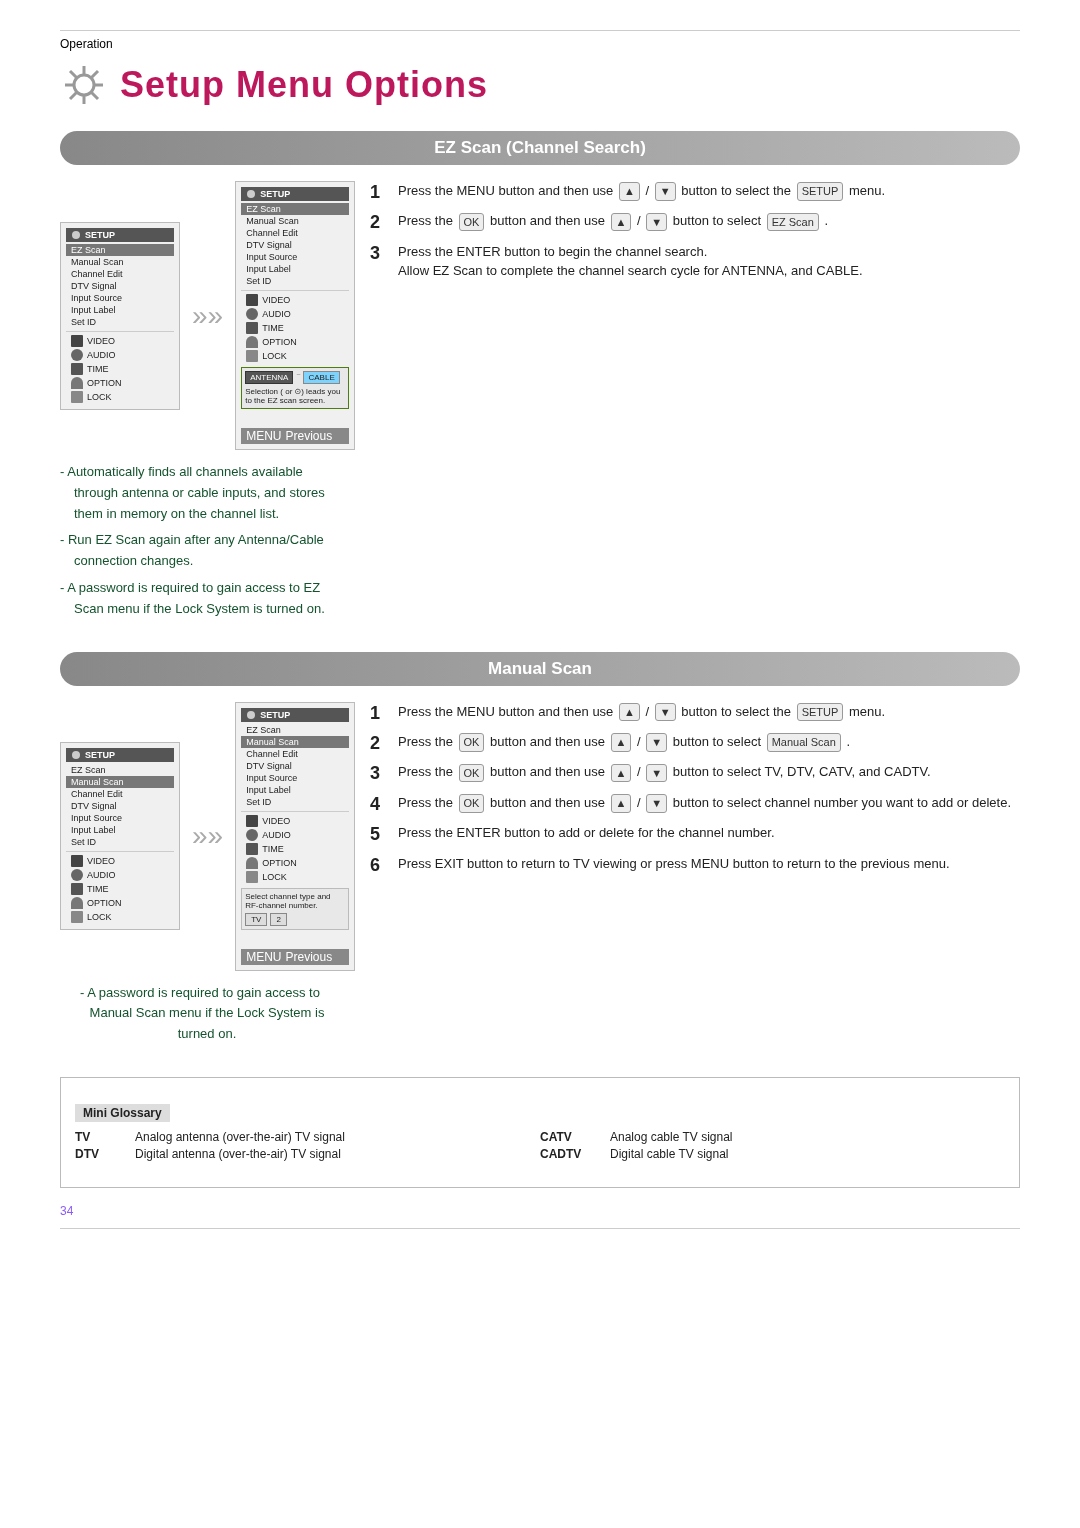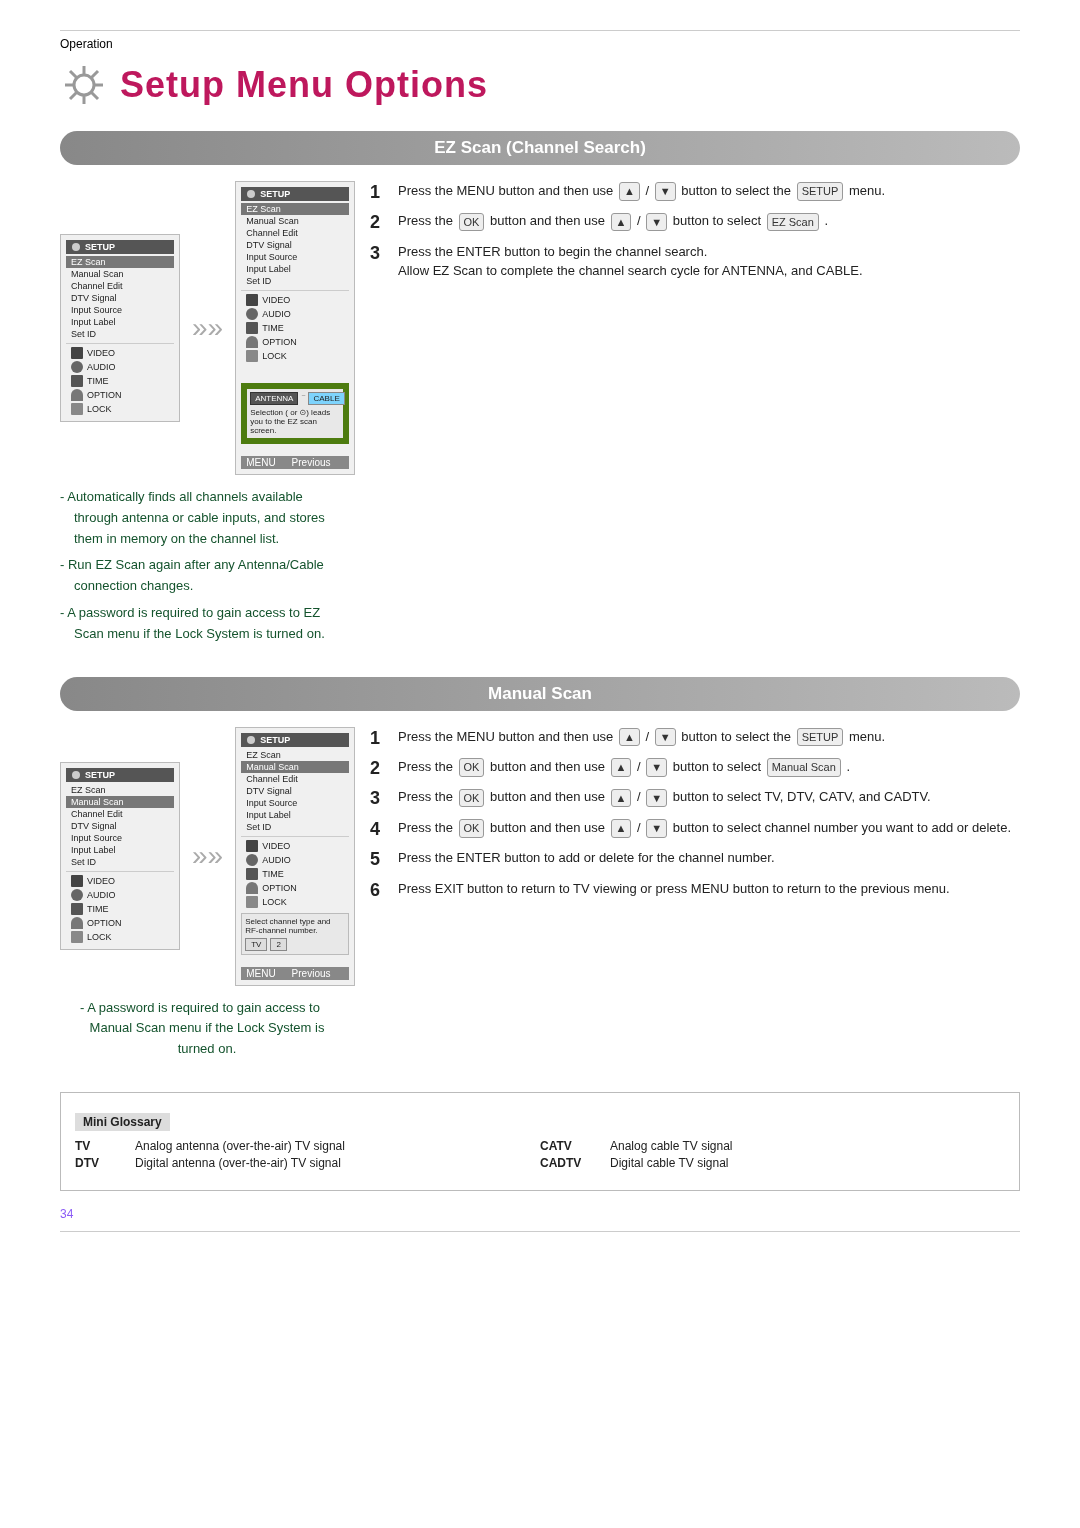--- a/index.html
+++ b/index.html
@@ -158,42 +158,42 @@
     .icon-sq.dark { background: #444; }
     .icon-sq.audio { background: #666; border-radius: 6px; }
     .icon-sq.time { background: #555; }
     .icon-sq.option { background: #777; border-radius: 6px 6px 0 0; }
     .icon-sq.lock { background: #888; }
 
     .tv-menu-mockup .bottom-bar {
       background: #888;
       color: #fff;
       padding: 1px 5px;
-      font-size: 10px;
+      font-size: 12px;
       display: flex;
-      gap: 16px;
-      margin-top: 12px;
+      gap: 4px;
+      margin-top: 19px;
     }
     .ant-btn {
       border: 1px solid #888;
       padding: 1px 4px;
       font-size: 8px;
       background: #7dd3fc;
     }
     .ant-btn.selected {
       background: #555;
       color: #fff;
       border-color: #333;
     }
 
     
     .glossary-box {
       border: 1px solid #bbb;
       margin-top: 20px;
-      padding: 20px 14px;
+      padding: 26px 14px;
     }
     .glossary-title {
       font-size: 12px;
       font-weight: bold;
       background: #ddd;
       padding: 2px 8px;
       margin-bottom: 8px;
       display: inline-block;
     }
     .glossary-grid {
@@ -356,21 +356,21 @@
               <div class="row">
                   <span class="icon-sq option"></span>
                   <span>OPTION</span>
                 </div>
               <div class="row">
                   <span class="icon-sq lock"></span>
                   <span>LOCK</span>
                 </div>
             </div>
 
-            <div style="position:relative; margin-top:20px; border:6px solid #4d7c0f; background:#e8e8e8; padding:3px; font-size:8px;">
+            <div style="position:relative; margin-top:4px; border:1px solid #4d7c0f; background:#e8e8e8; padding:3px; font-size:8px;">
               <div style="display:flex; gap:3px; margin-bottom:3px;">
                 <span class="ant-btn selected">ANTENNA</span>
                 <span style="font-size:7px;color:#888;">~</span>
                 <span class="ant-btn">CABLE</span>
               </div>
               <div>Selection ( or ⊙) leads you to the EZ scan screen.</div>
             </div>
             <div class="bottom-bar">
               <span>MENU</span>
               <span>Previous</span>

